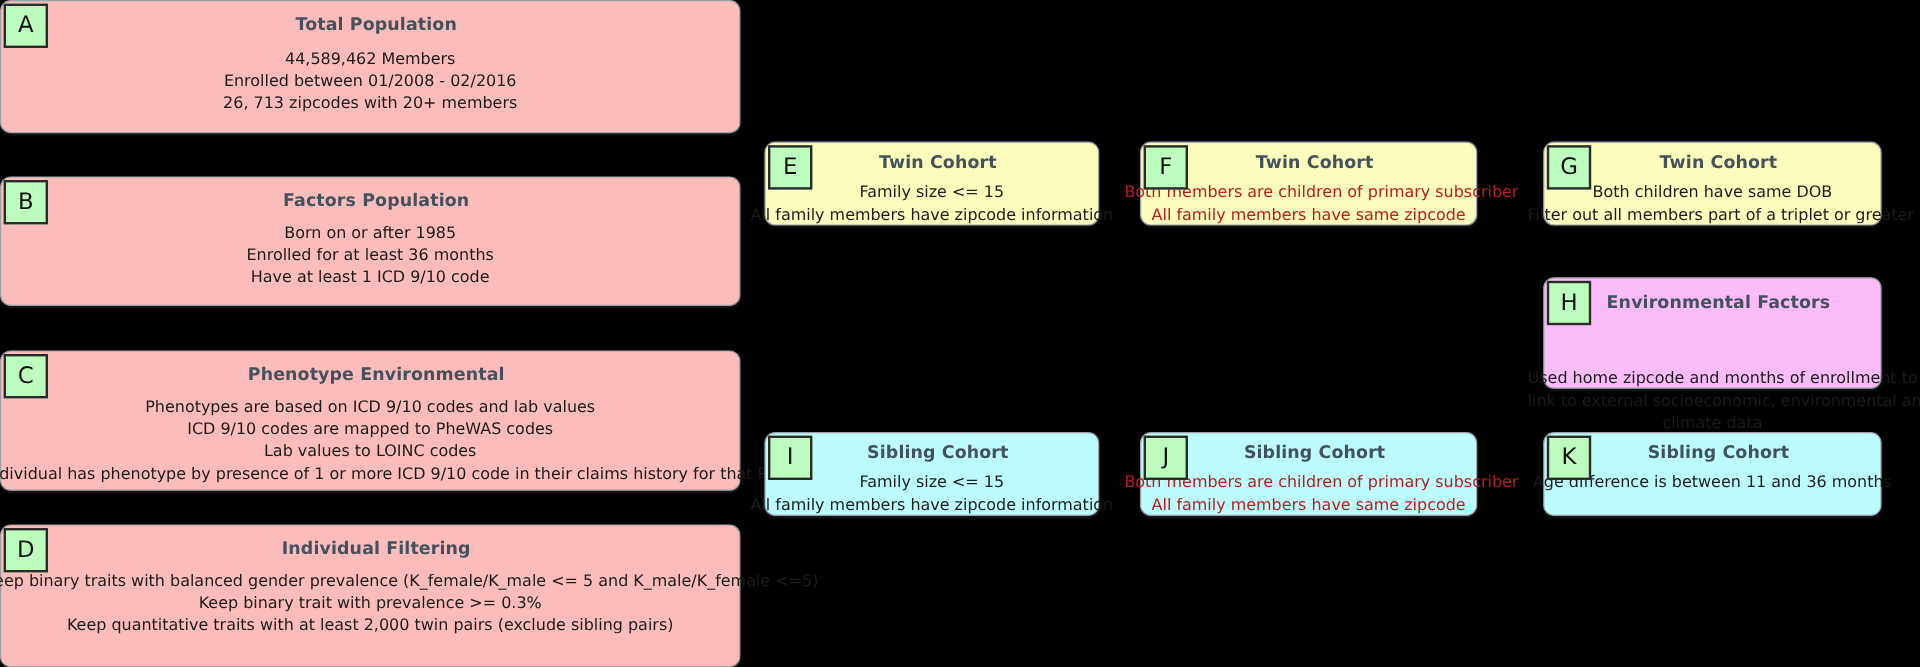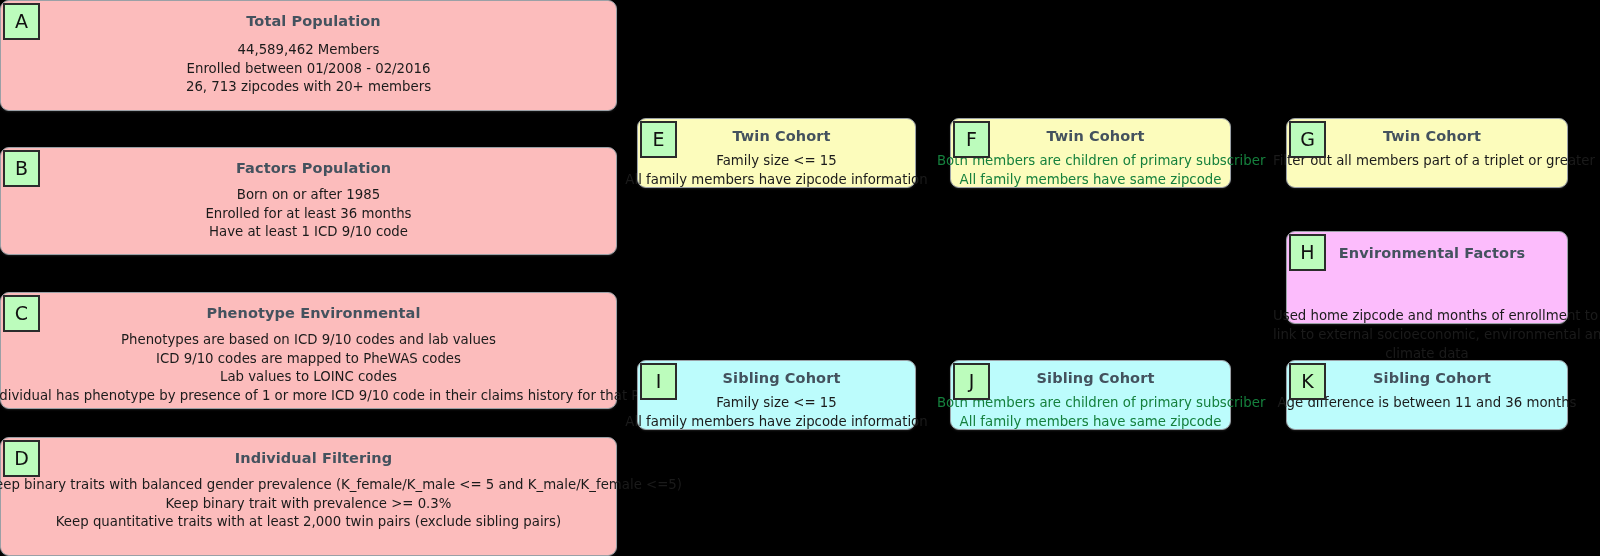--- a/index.html
+++ b/index.html
@@ -116,21 +116,21 @@
   #node-e .node-body,
   #node-f .node-body,
   #node-g .node-body,
   #node-i .node-body,
   #node-j .node-body,
   #node-k .node-body { top: 33px; }
 
   #node-h .node-body { top: 38px; line-height: 19px; margin-top: 36px; }
 
   
-  .body-faded { color: #15803d; }
+  .body-faded { color: #b91c1c; }
 </style>
 </head>
 <body>
 
 <div id="diagram-canvas">
 
   <div class="node node-pink col-left" id="node-a">
     <div class="badge">A</div>
     <div class="node-title">Total Population</div>
     <div class="node-body">
@@ -186,20 +186,21 @@
     <div class="node-body body-faded">
       <div>Both members are children of primary subscriber</div>
       <div>All family members have same zipcode</div>
     </div>
   </div>
 
   <div class="node node-yellow col-g" id="node-g">
     <div class="badge">G</div>
     <div class="node-title">Twin Cohort</div>
     <div class="node-body">
+      <div>Both children have same DOB</div>
       <div>Filter out all members part of a triplet or greater</div>
     </div>
   </div>
 
   <div class="node node-violet col-g" id="node-h">
     <div class="badge">H</div>
     <div class="node-title">Environmental Factors</div>
     <div class="node-body">
       <div>Used home zipcode and months of enrollment to</div>
       <div>link to external socioeconomic, environmental and</div>

